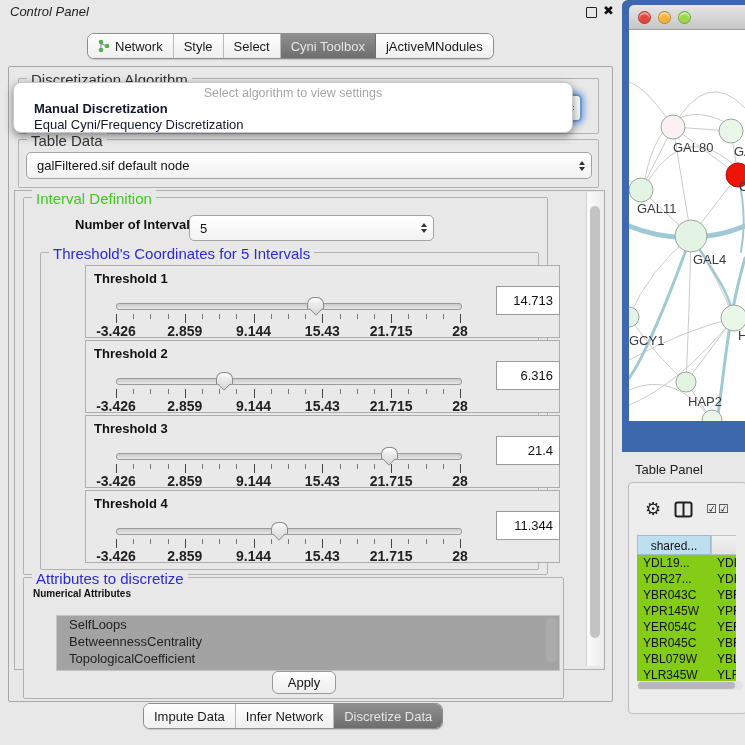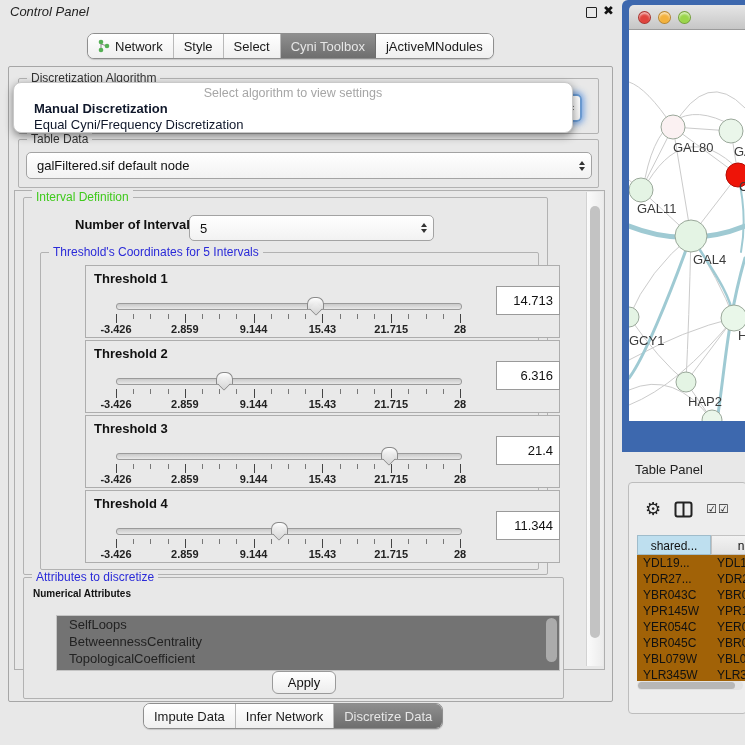--- a/index.html
+++ b/index.html
@@ -16,21 +16,21 @@
   .seg-bar{display:flex;border:1px solid #8E8E8E;border-radius:7px;overflow:hidden;background:#fff;height:24px;box-shadow:0 1px 1px rgba(0,0,0,.15);}
   .seg{display:flex;align-items:center;justify-content:center;gap:5px;font-size:13px;color:#1a1a1a;background:linear-gradient(#FFFFFF,#EFEFEF);border-right:1px solid #B9B9B9;padding:0 10px;white-space:nowrap;}
   .seg:last-child{border-right:none;}
   .seg.active{background:linear-gradient(#8F8F8F,#6E6E6E);color:#E6E6E6;border-right-color:#6E6E6E;}
   .top-tabbar{left:87px;top:33px;}
   .bottom-tabbar{left:143px;top:703px;}
 
   .outer-panel{left:8px;top:66px;width:603px;height:634px;border:1px solid #A6A6A6;border-radius:2px;background:#E8E8E8;}
 
   .fieldset{position:absolute;border:1px solid #B2B2B2;border-radius:2px;}
-  .fieldset>.legend{position:absolute;top:-8px;left:8px;background:#E8E8E8;padding:0 4px;font-size:12px;white-space:nowrap;}
+  .fieldset>.legend{position:absolute;top:-8px;left:8px;background:#E8E8E8;padding:0 4px;font-size:15px;white-space:nowrap;}
   .legend.dark{color:#333;}
   .legend.green{color:#3FCA1C;}
   .legend.blue{color:#2A2AD8;}
 
   .combo{position:absolute;background:linear-gradient(#FFFFFF,#F2F2F2);border:1px solid #A3A3A3;border-radius:5px;display:flex;align-items:center;}
   .combo .val{flex:1;padding-left:10px;font-size:13px;color:#111;}
   .combo .spin{width:18px;display:flex;flex-direction:column;align-items:center;line-height:4px;}
   .spin b{width:0;height:0;border-left:3.5px solid transparent;border-right:3.5px solid transparent;}
   .spin .up{border-bottom:4.5px solid #333;margin-bottom:2px;}
   .spin .dn{border-top:4.5px solid #333;}
@@ -49,44 +49,44 @@
 
   
   .thr-row{position:absolute;left:44px;width:475px;height:73px;border:1px solid #ADADAD;background:#E9E9E9;box-sizing:border-box;}
   .thr-label{position:absolute;left:8px;top:5px;font-weight:bold;font-size:13px;color:#111;}
   .sl-track{position:absolute;left:30px;top:37px;width:344px;height:5px;border:1px solid #9A9A9A;border-radius:3px;background:linear-gradient(#C9C9C9,#E8E8E8);}
   .sl-thumb{position:absolute;top:-7px;width:15px;height:11px;background:linear-gradient(#FEFEFE,#DADADA);border:1px solid #8A8A8A;border-bottom:none;border-radius:7px 7px 0 0;}
   .sl-thumb::after{content:"";position:absolute;left:2.1px;top:6.4px;width:9px;height:9px;background:linear-gradient(135deg,#F2F2F2,#D4D4D4);border-right:1px solid #8A8A8A;border-bottom:1px solid #8A8A8A;transform:rotate(45deg);border-radius:1.5px;}
   .ticks-minor{position:absolute;left:30px;top:48px;width:344px;height:5px;background:repeating-linear-gradient(90deg,#777 0 1px,transparent 1px 5%);border-right:1px solid #777;}
   .ticks-major{position:absolute;left:30px;top:48px;width:344px;height:9px;background:repeating-linear-gradient(90deg,#444 0 1px,transparent 1px 20%);border-right:1px solid #444;}
   .tick-labels{position:absolute;left:30px;top:57px;width:344px;height:12px;}
-  .tick-label{position:absolute;transform:translateX(-50%);font-size:11px;font-weight:bold;color:#222;white-space:nowrap;}
+  .tick-label{position:absolute;transform:translateX(-50%);font-size:14px;font-weight:bold;color:#222;white-space:nowrap;}
   .thr-value{position:absolute;left:410px;top:20px;width:56px;height:27px;background:#fff;border:1px solid #9A9A9A;font-size:13px;color:#111;text-align:right;line-height:27px;padding-right:6px;}
 
   
-  .attr-list{position:absolute;left:32px;top:37px;width:502px;height:54px;background:#737373;border:1px solid #C4C4C4;overflow:hidden;}
+  .attr-list{position:absolute;left:32px;top:37px;width:502px;height:54px;background:#a3a3a3;border:1px solid #C4C4C4;overflow:hidden;}
   .attr-item{font-size:13px;color:#222;padding-left:12px;line-height:17px;white-space:nowrap;}
   .attr-scroll{position:absolute;right:2px;top:2px;width:11px;height:44px;background:#ABABAB;border-radius:6px;}
 
   .apply-btn{left:272px;top:671px;width:62px;height:21px;background:linear-gradient(#FFFFFF,#EDEDED);border:1px solid #9A9A9A;border-radius:6px;font-size:13px;color:#111;text-align:center;line-height:21px;}
 
   
   .net-window{left:622px;top:0;width:123px;height:452px;background:#3D68AE;border-radius:6px 0 0 0;}
   .net-titlebar{position:absolute;left:7px;top:5px;width:116px;height:25px;background:linear-gradient(#E6E6E6,#C6C6C6);border-bottom:1px solid #9B9B9B;border-radius:5px 0 0 0;display:flex;align-items:center;gap:7px;padding-left:9px;box-sizing:border-box;}
   .tl{width:13px;height:13px;border-radius:50%;border:1px solid rgba(0,0,0,.25);box-shadow:inset 0 2px 2px rgba(255,255,255,.6);box-sizing:border-box;}
   .net-canvas{position:absolute;left:7px;top:30px;width:116px;height:391px;background:#fff;overflow:hidden;}
   .net-canvas svg text{font-family:"Liberation Sans",sans-serif;font-size:13px;fill:#3c3c3c;}
 
   
   .tp-title{left:635px;top:462px;font-size:13px;color:#222;}
   .tp-box{left:628px;top:482px;width:117px;height:230px;background:#EDEDED;border:1px solid #BDBDBD;border-radius:4px;}
   .tp-toolbar{position:absolute;left:0;top:0;width:117px;height:52px;display:flex;align-items:center;gap:13px;padding-left:16px;box-sizing:border-box;}
   .icon-gear{font-family:"DejaVu Sans",sans-serif;font-size:18px;color:#222;line-height:18px;}
   .icon-checks{font-family:"DejaVu Sans",sans-serif;font-size:12px;color:#222;letter-spacing:1px;}
-  .tp-table{position:absolute;left:8px;top:52px;width:109px;height:146px;background:#a16207;overflow:hidden;}
+  .tp-table{position:absolute;left:8px;top:52px;width:99px;height:146px;background:#84cc16;overflow:hidden;}
   .tp-header{display:flex;height:20px;}
   .tp-hcell{font-size:12px;color:#111;text-align:center;line-height:20px;border:1px solid #C2C2C2;box-sizing:border-box;background:linear-gradient(#F2F2F2,#E2E2E2);overflow:hidden;white-space:nowrap;}
   .tp-hcell.sel{background:#BEDFEF;border-color:#9FBCCB;}
   .tp-row{display:flex;height:16px;}
   .tp-cell{font-size:12px;color:#111;line-height:16px;padding-left:6px;box-sizing:border-box;overflow:hidden;white-space:nowrap;}
   .hscroll{position:absolute;left:8px;top:198px;width:106px;height:9px;background:#E3E3E3;border-radius:5px;}
   .hscroll .thumb{position:absolute;left:1px;top:1px;width:97px;height:7px;background:#B7B7B7;border-radius:4px;}
 </style>
 </head>
 <body>

